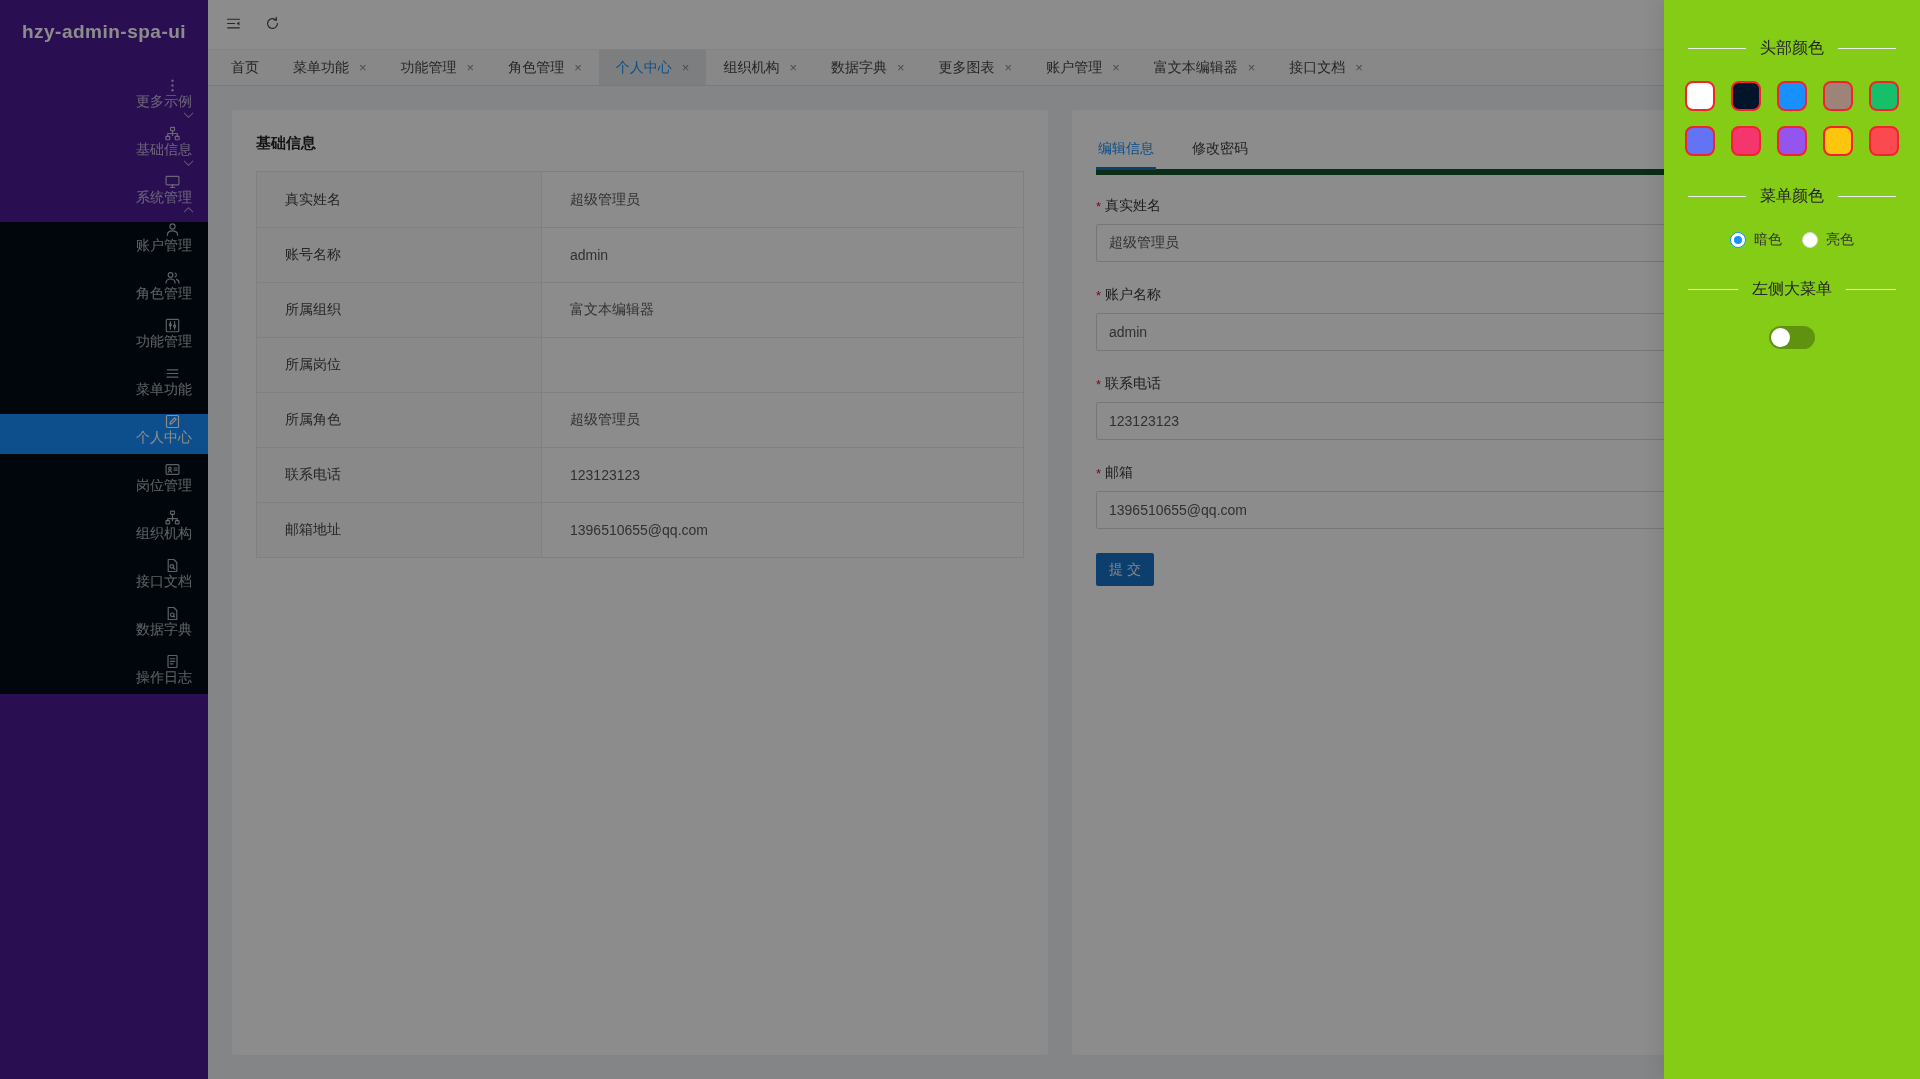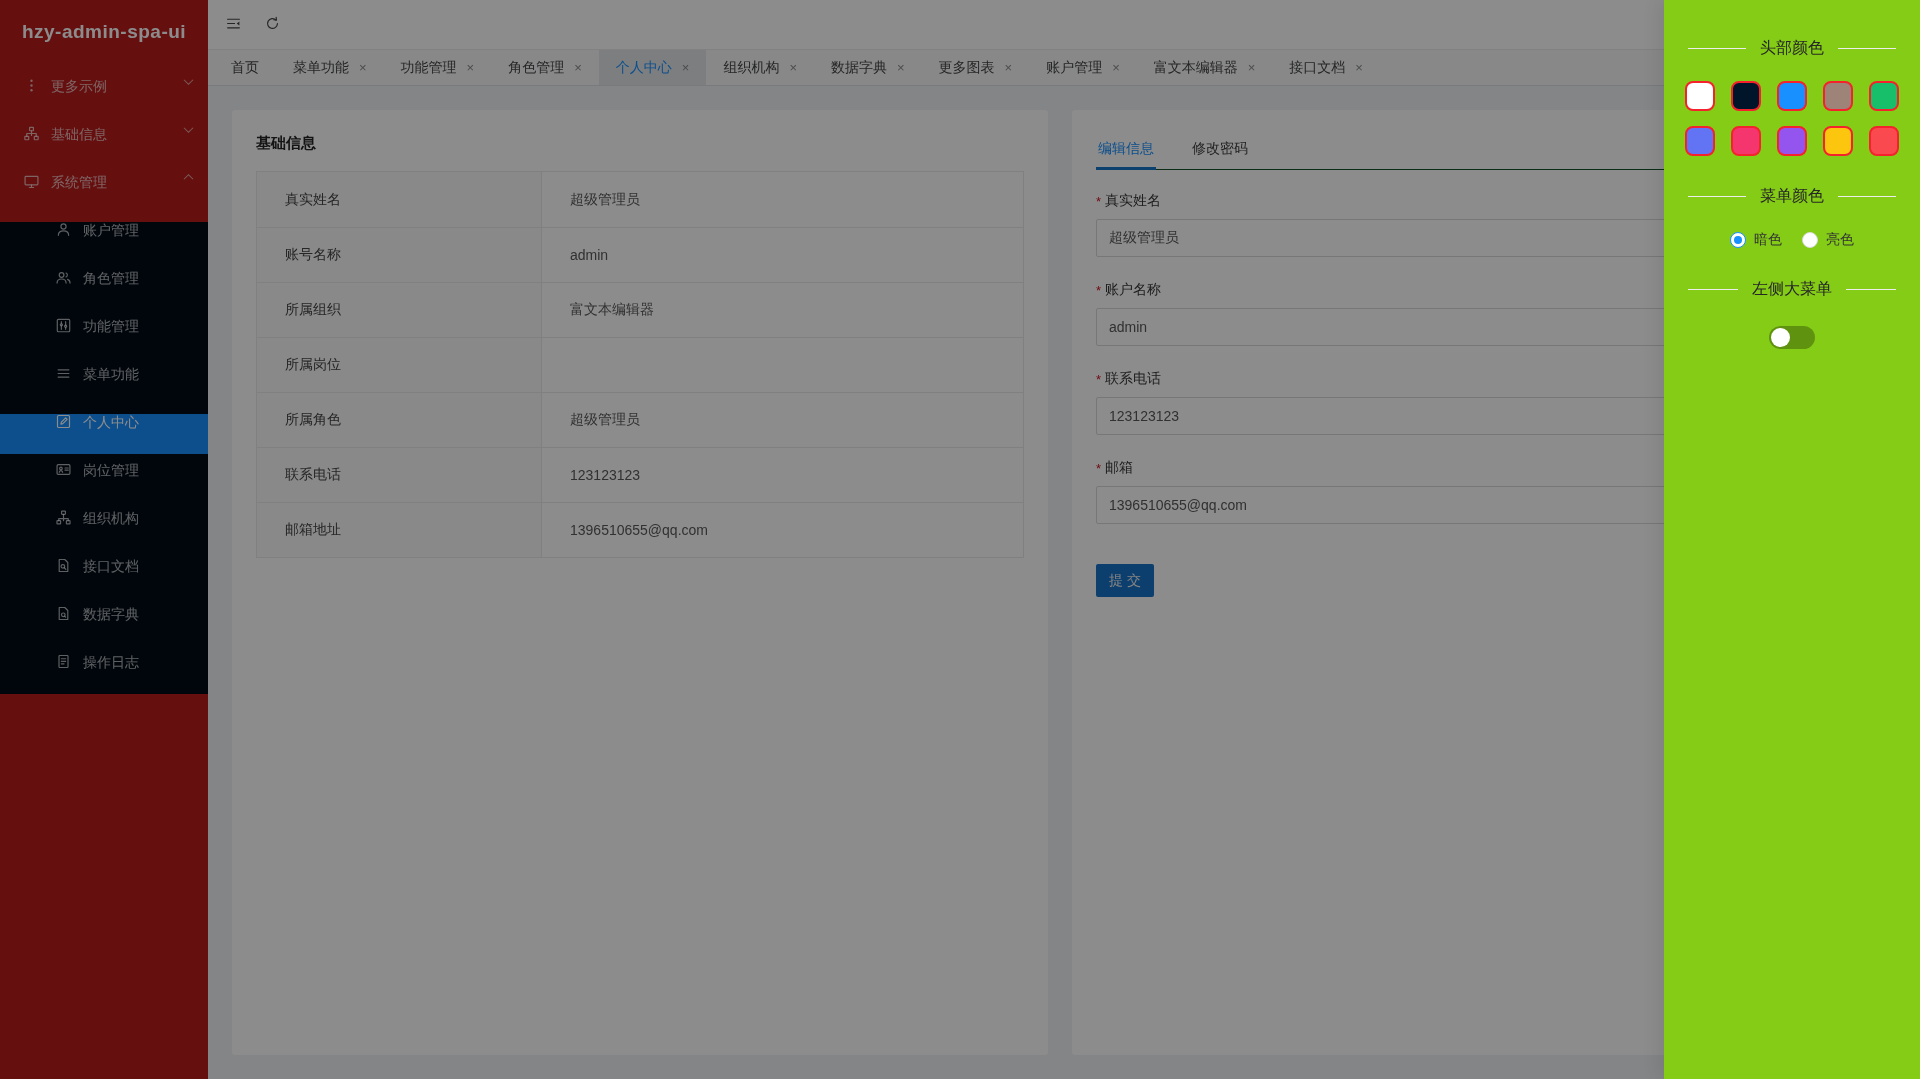--- a/index.html
+++ b/index.html
@@ -1,26 +1,26 @@
 <!DOCTYPE html>
 <html><head>
 <meta charset="utf-8">
 <style>
   * { box-sizing: border-box; margin: 0; padding: 0; }
   html,body { width:1920px; height:1079px; overflow:hidden; }
   body { font-family:"Liberation Sans","DejaVu Sans",sans-serif; font-size:14px; color:#333; }
   .root { position:relative; width:1920px; height:1079px; background:#f0f2f5; overflow:hidden; }
 
   
-  .sidebar { position:absolute; left:0; top:0; width:208px; height:100%; background:#b91c1c; z-index:1; }
+  .sidebar { position:absolute; left:0; top:0; width:208px; height:100%; background:#4c1d95; z-index:1; }
   .logo { height:64px; display:flex; align-items:center; justify-content:center; color:#fff;
           font-size:19px; font-weight:bold; letter-spacing:.5px; }
   .menu { padding-top:6px; }
-  .menu-item { height:40px; margin:8px 0; display:flex; align-items:flex-start;
-               color:rgba(255,255,255,.68); cursor:pointer; }
+  .menu-item { height:40px; margin:8px 0; display:flex; align-items:flex-end;
+               color:rgba(255,255,255,.68); cursor:pointer;flex-direction:column; }
   .menu-item.top { padding:0 16px 0 24px; }
   .menu-item .mi-icon { width:15px; height:15px; margin-right:12px; flex:none; display:inline-flex; }
   .menu-item .mi-label { flex:1; font-size:14px; }
   .chev { width:7px; height:7px; border-right:1.4px solid rgba(255,255,255,.6);
           border-bottom:1.4px solid rgba(255,255,255,.6); flex:none; }
   .chev.down { transform:rotate(45deg) translate(-1px,-1px); }
   .chev.up { transform:rotate(-135deg) translate(-1px,-1px); }
   .submenu { background:#000c17; }
   .submenu .menu-item { padding:0 16px 0 56px; margin:8px 0; }
   .submenu .menu-item.active { background:#1890ff; color:#fff; }
@@ -42,33 +42,33 @@
   .edit-card { flex:1; display:flex; flex-direction:column; }
 
   .card-title { font-size:15px; font-weight:bold; color:#262626; margin-bottom:18px; }
   .info-table { border:1px solid #e9e9e9; }
   .info-row { display:flex; height:55px; border-top:1px solid #e9e9e9; }
   .info-row:first-child { border-top:none; }
   .info-label { width:285px; flex:none; background:#fafafa; border-right:1px solid #e9e9e9;
                 display:flex; align-items:center; padding-left:28px; color:#454545; }
   .info-value { flex:1; display:flex; align-items:center; padding-left:28px; color:#5a5a5a; }
 
-  .form-tabs { display:flex; gap:34px; border-bottom:1px solid #14532d; flex:none; }
+  .form-tabs { display:flex; gap:34px; border-bottom:6px solid #14532d; flex:none; }
   .form-tab { padding:6px 2px 11px; font-size:14px; color:#404040; cursor:pointer; position:relative; }
   .form-tab.active { color:#1890ff; }
   .form-tab.active:after { content:""; position:absolute; left:0; right:0; bottom:-1px; height:3px; background:#1677c9; }
   .form-body { margin-top:22px; }
   .form-group { margin-bottom:24px; }
   .form-label { display:flex; align-items:center; gap:4px; margin-bottom:9px; color:#383838; }
   .form-label .star { color:#cf1322; font-size:13px; }
   .text-input { width:100%; height:38px; border:1px solid #d9d9d9; border-radius:2px; padding:0 12px;
                 font-size:14px; color:#595959; background:#fff; outline:none;
                 font-family:"Liberation Sans","DejaVu Sans",sans-serif; }
   .submit-btn { width:58px; height:33px; background:#1874c9; color:#eee; border:none; border-radius:2px;
-                font-size:14px; cursor:pointer; margin-top:16px;
+                font-size:14px; cursor:pointer; margin-top:0;
                 font-family:"Liberation Sans","DejaVu Sans",sans-serif; }
 
   
   .mask { position:absolute; inset:0; background:rgba(0,0,0,.45); z-index:50; }
   .drawer { position:absolute; right:0; top:0; width:256px; height:100%; background:#84cc16; z-index:60;
             box-shadow:-6px 0 16px rgba(0,0,0,.08); padding-top:38px; }
   .divider { display:flex; align-items:center; padding:0 24px; }
   .divider .line { flex:1; height:1px; background:#ededed; }
   .divider .divider-text { padding:0 14px; font-size:16px; color:#262626; white-space:nowrap; }
   .swatches { margin:22px auto 0; display:grid; grid-template-columns:repeat(5,30px); gap:15px 16px; justify-content:center; }

